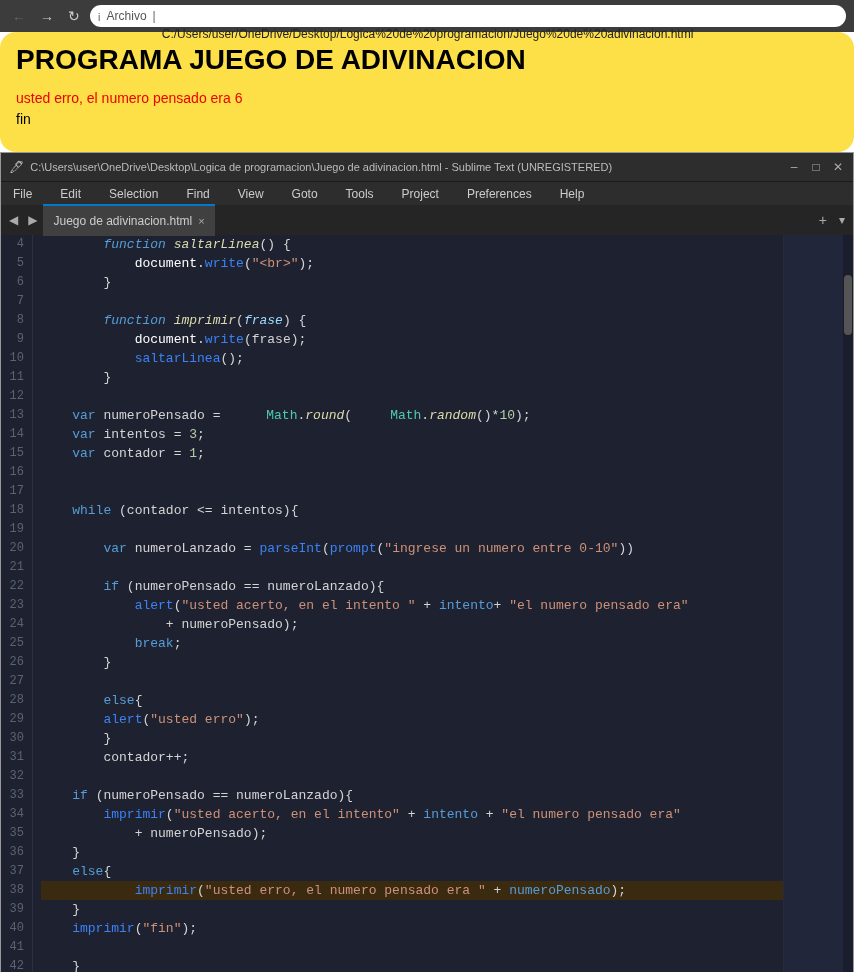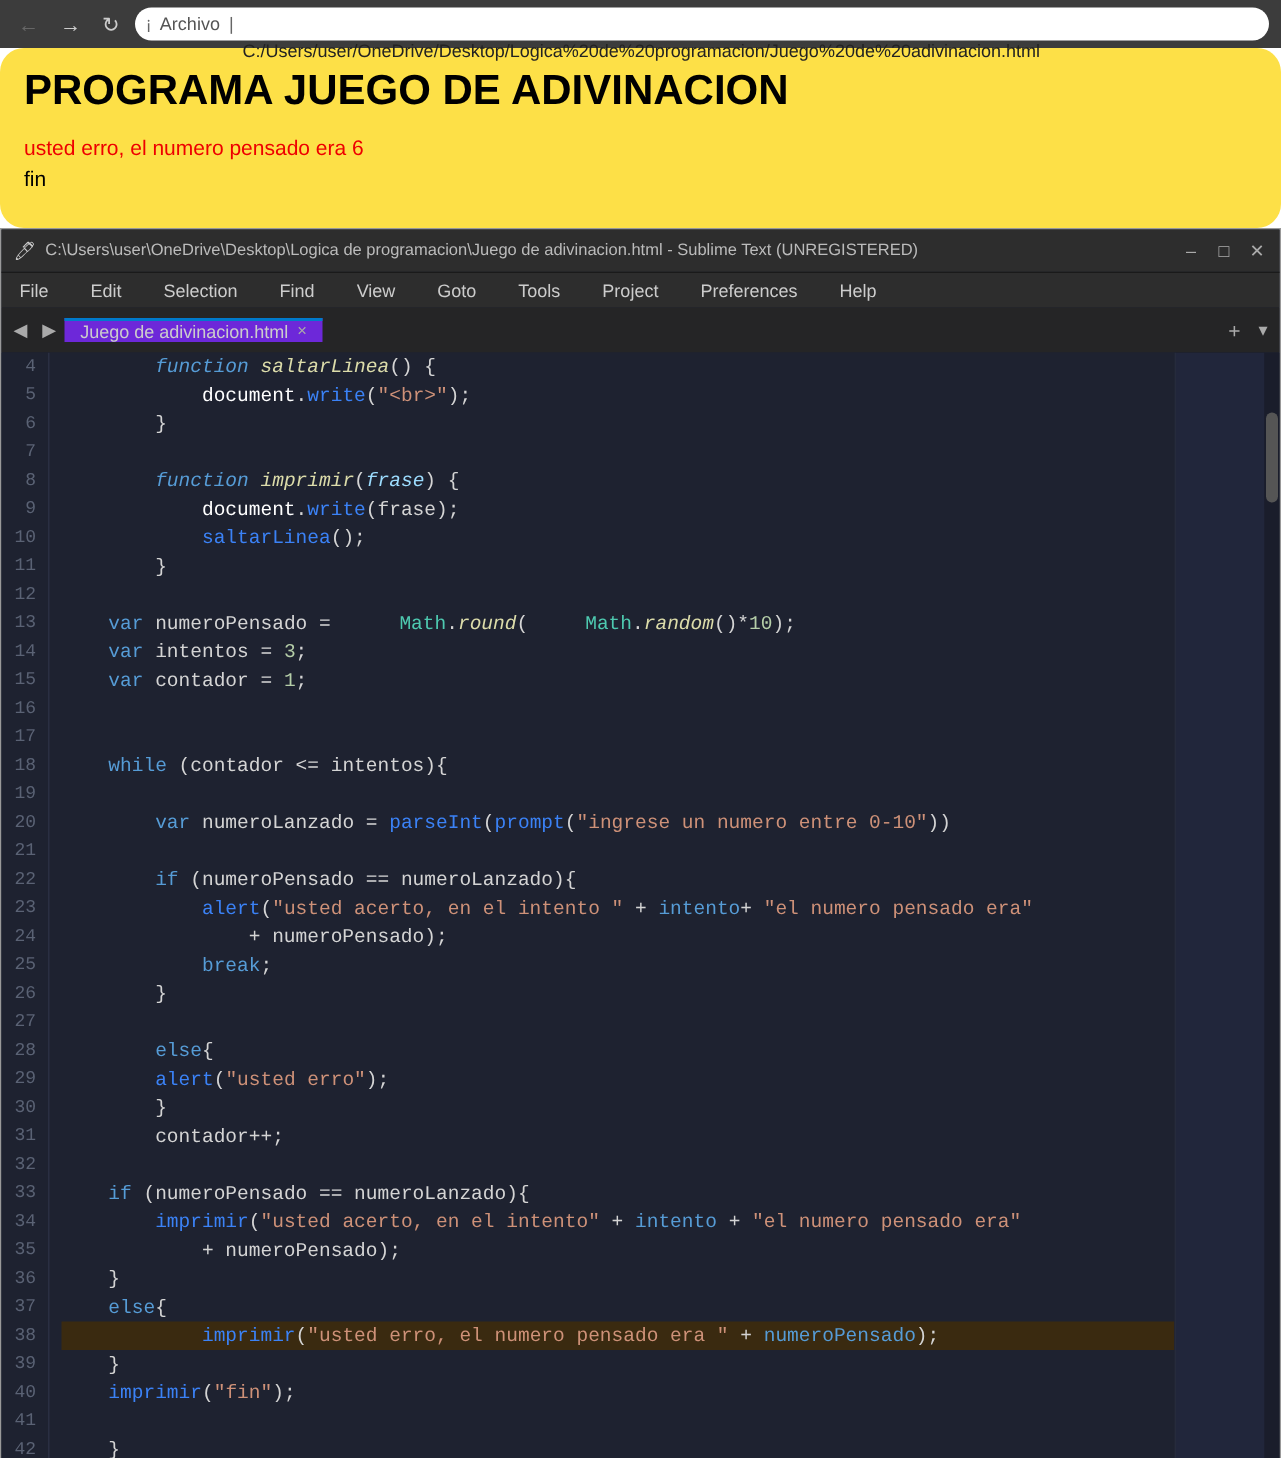--- a/index.html
+++ b/index.html
@@ -122,29 +122,29 @@
       padding: 0 4px;
       gap: 2px;
     }
     .tab-nav-btn {
       color: #aaa;
       font-size: 12px;
       cursor: pointer;
       padding: 2px 4px;
     }
     .tab-item {
-      background: #6d28d9;
+      background: #404040;
       color: #ccc;
       font-size: 12px;
       padding: 4px 10px;
       display: flex;
       align-items: center;
       gap: 6px;
       cursor: pointer;
-      height: 16px;
+      height: 32px;
       border-top: 2px solid #007acc;
     }
     .tab-close {
       color: #aaa;
       font-size: 11px;
       cursor: pointer;
     }
     .tab-add-btn {
       margin-left: auto;
       color: #aaa;

